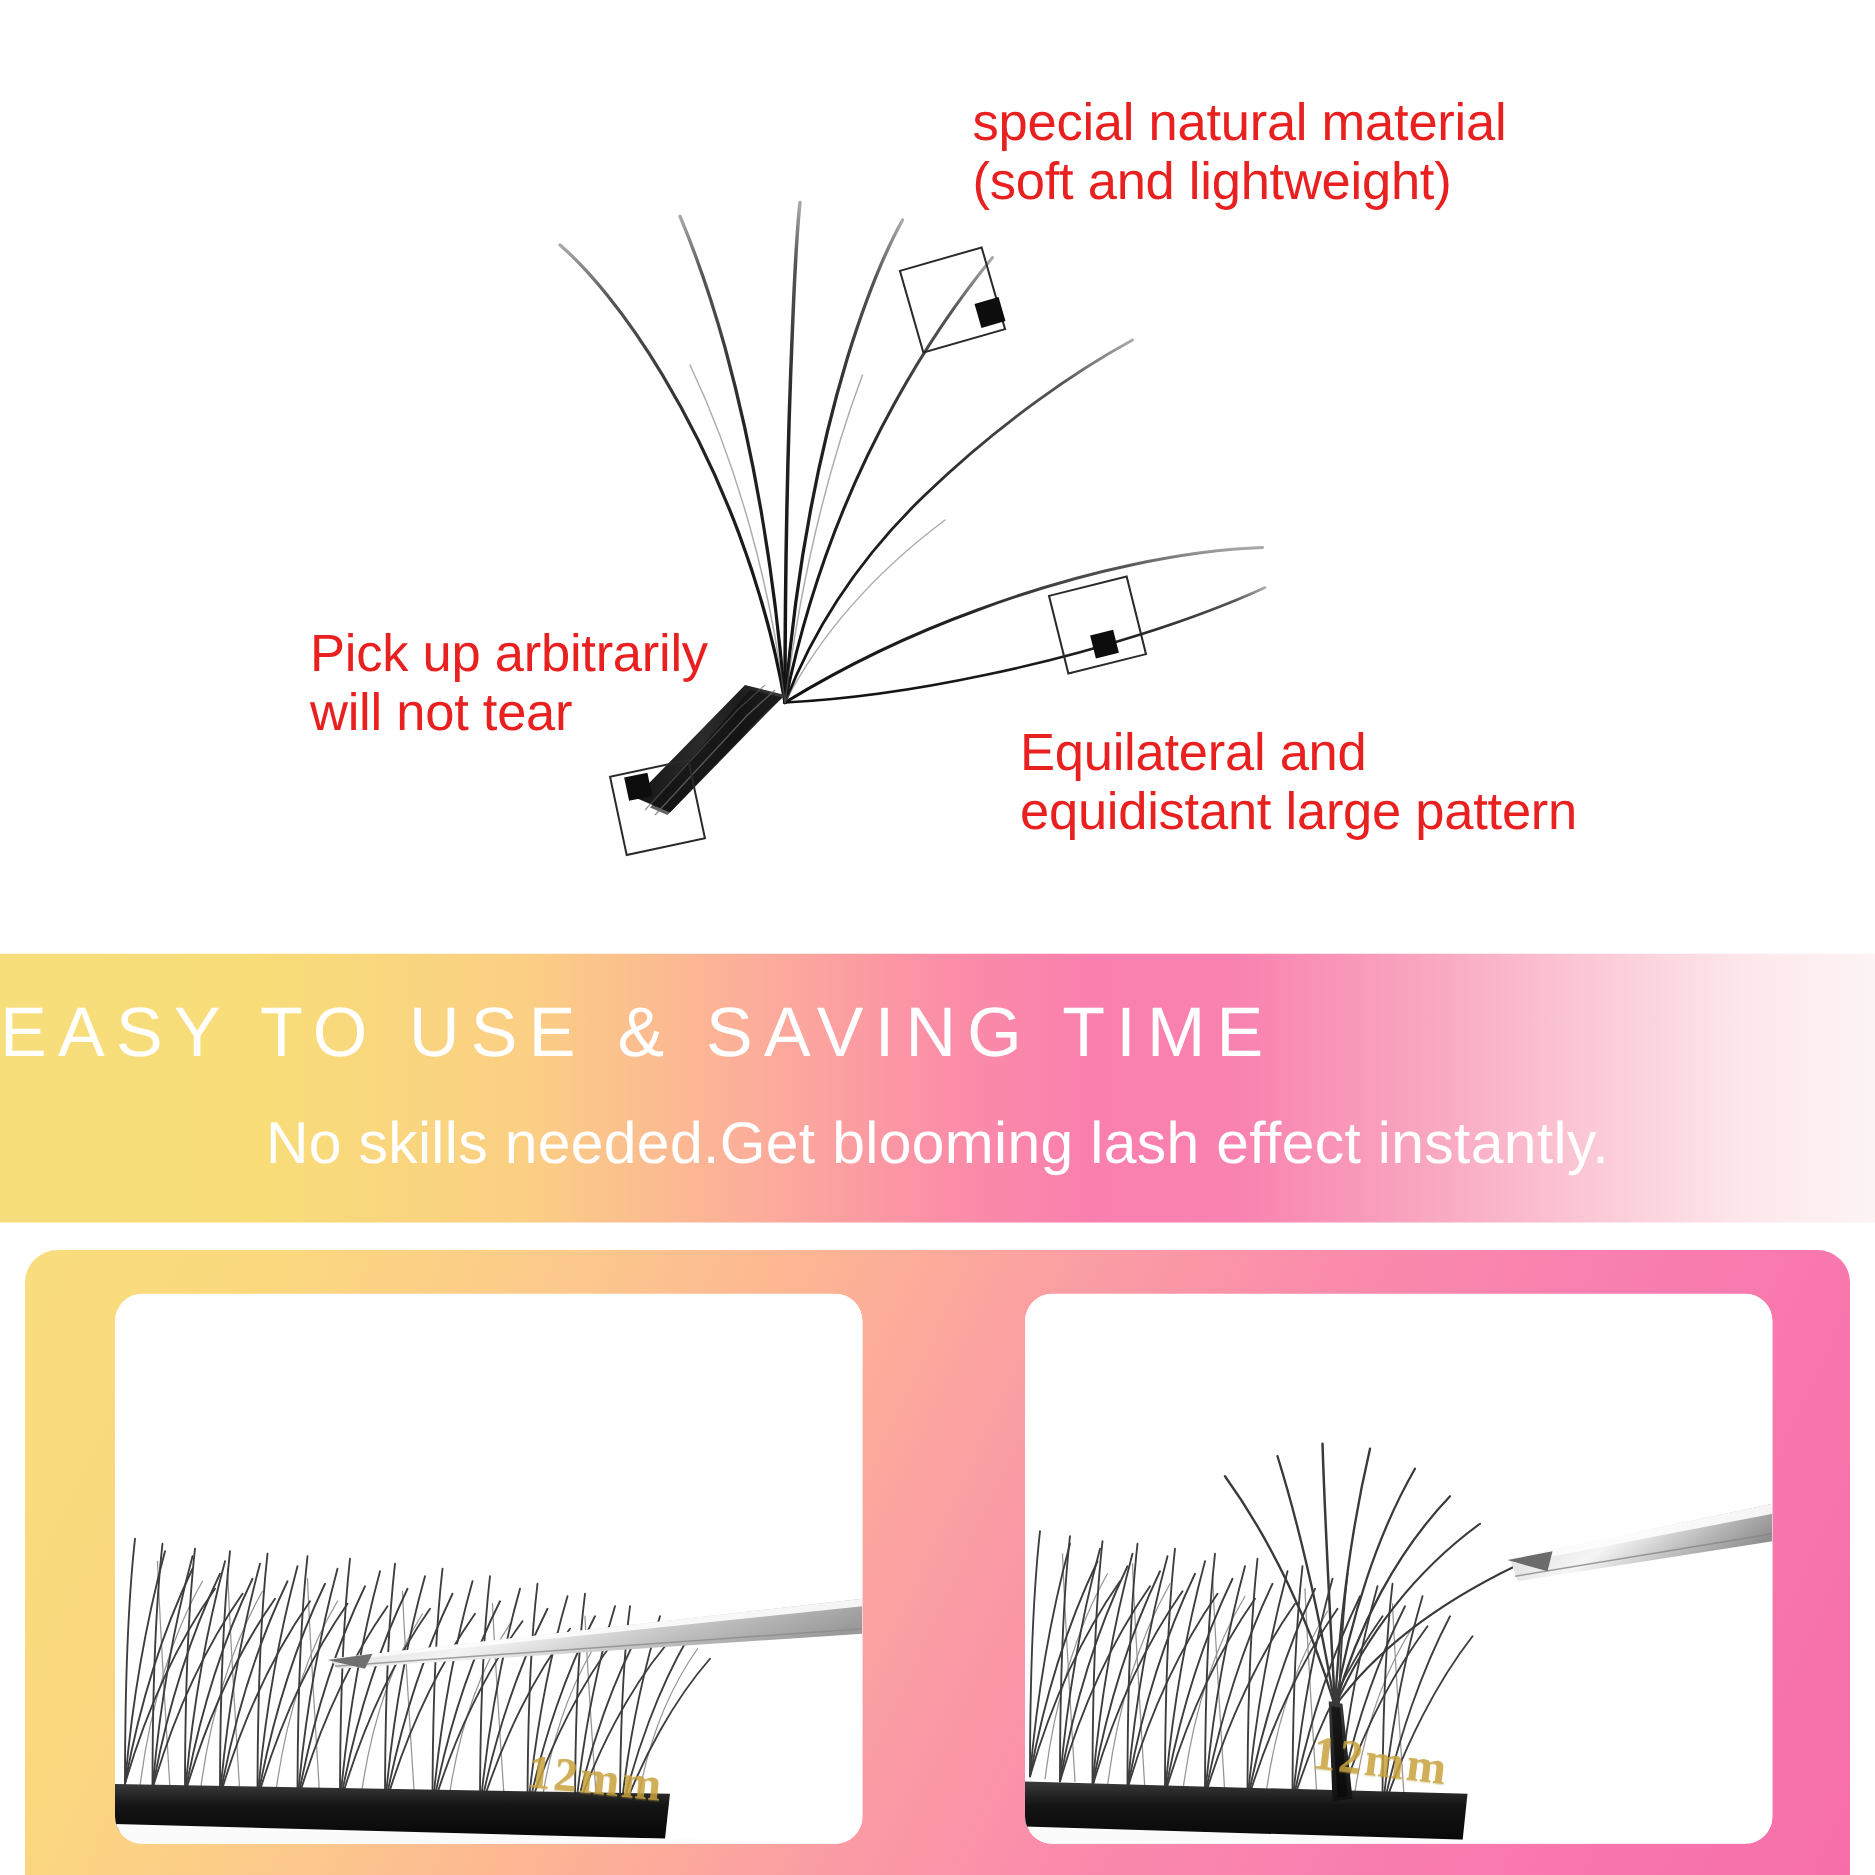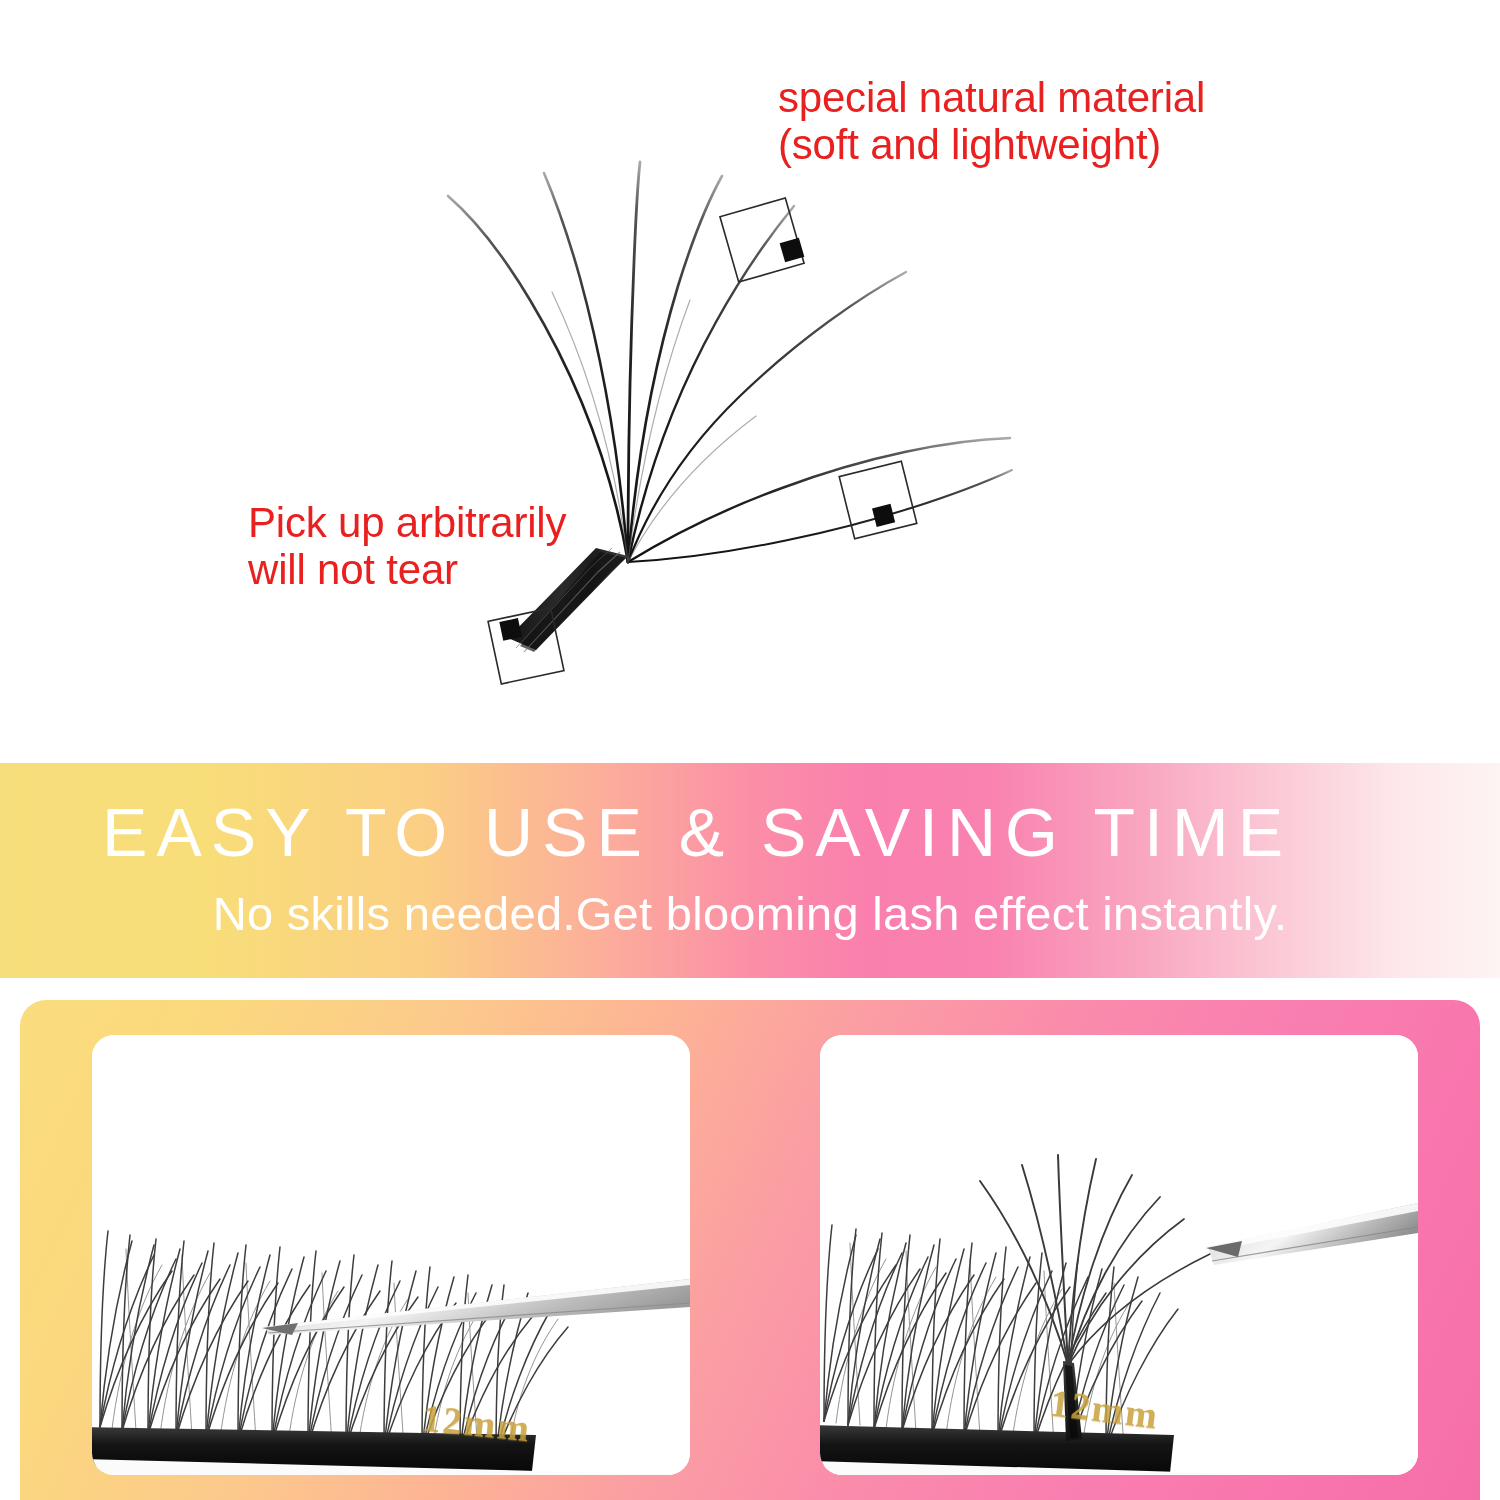--- a/index.html
+++ b/index.html
@@ -69,22 +69,22 @@
         #fbc9d6 85%,
         #fde7ea 93%,
         #fdf4f4 100%);
     overflow: hidden;
   }
   #banner-heading {
     position: absolute;
     left: 0;
     top: 798px;
     width: 1292px;
-    text-align: right;
-    font-size: 68px;
+    text-align: left;
+    font-size: 56px;
     font-weight: 400;
     color: #ffffff;
     letter-spacing: 9px;
     line-height: 1;
     font-stretch: condensed;
     white-space: nowrap;
   }
   #banner-subheading {
     position: absolute;
     left: 0;
@@ -217,20 +217,22 @@
       <rect x="501" y="620" width="19" height="19" fill="#0d0d0d" transform="rotate(-12 510 629)"></rect>
     </g>
   </svg>
 
   <div class="callout" id="callout-pickup">Pick up arbitrarily
 will not tear</div>
 
   <div class="callout" id="callout-material">special natural material
 (soft and lightweight)</div>
 
+  <div class="callout" id="callout-equilateral">Equilateral and
+equidistant large pattern</div>
 </section>
 
 <div id="banner-band"></div>
 
 <div id="banner-heading">EASY TO USE &amp; SAVING TIME</div>
 
 <div id="banner-subheading">No skills needed.Get blooming lash effect instantly.</div>
 
 <section id="photo-panel">
 

